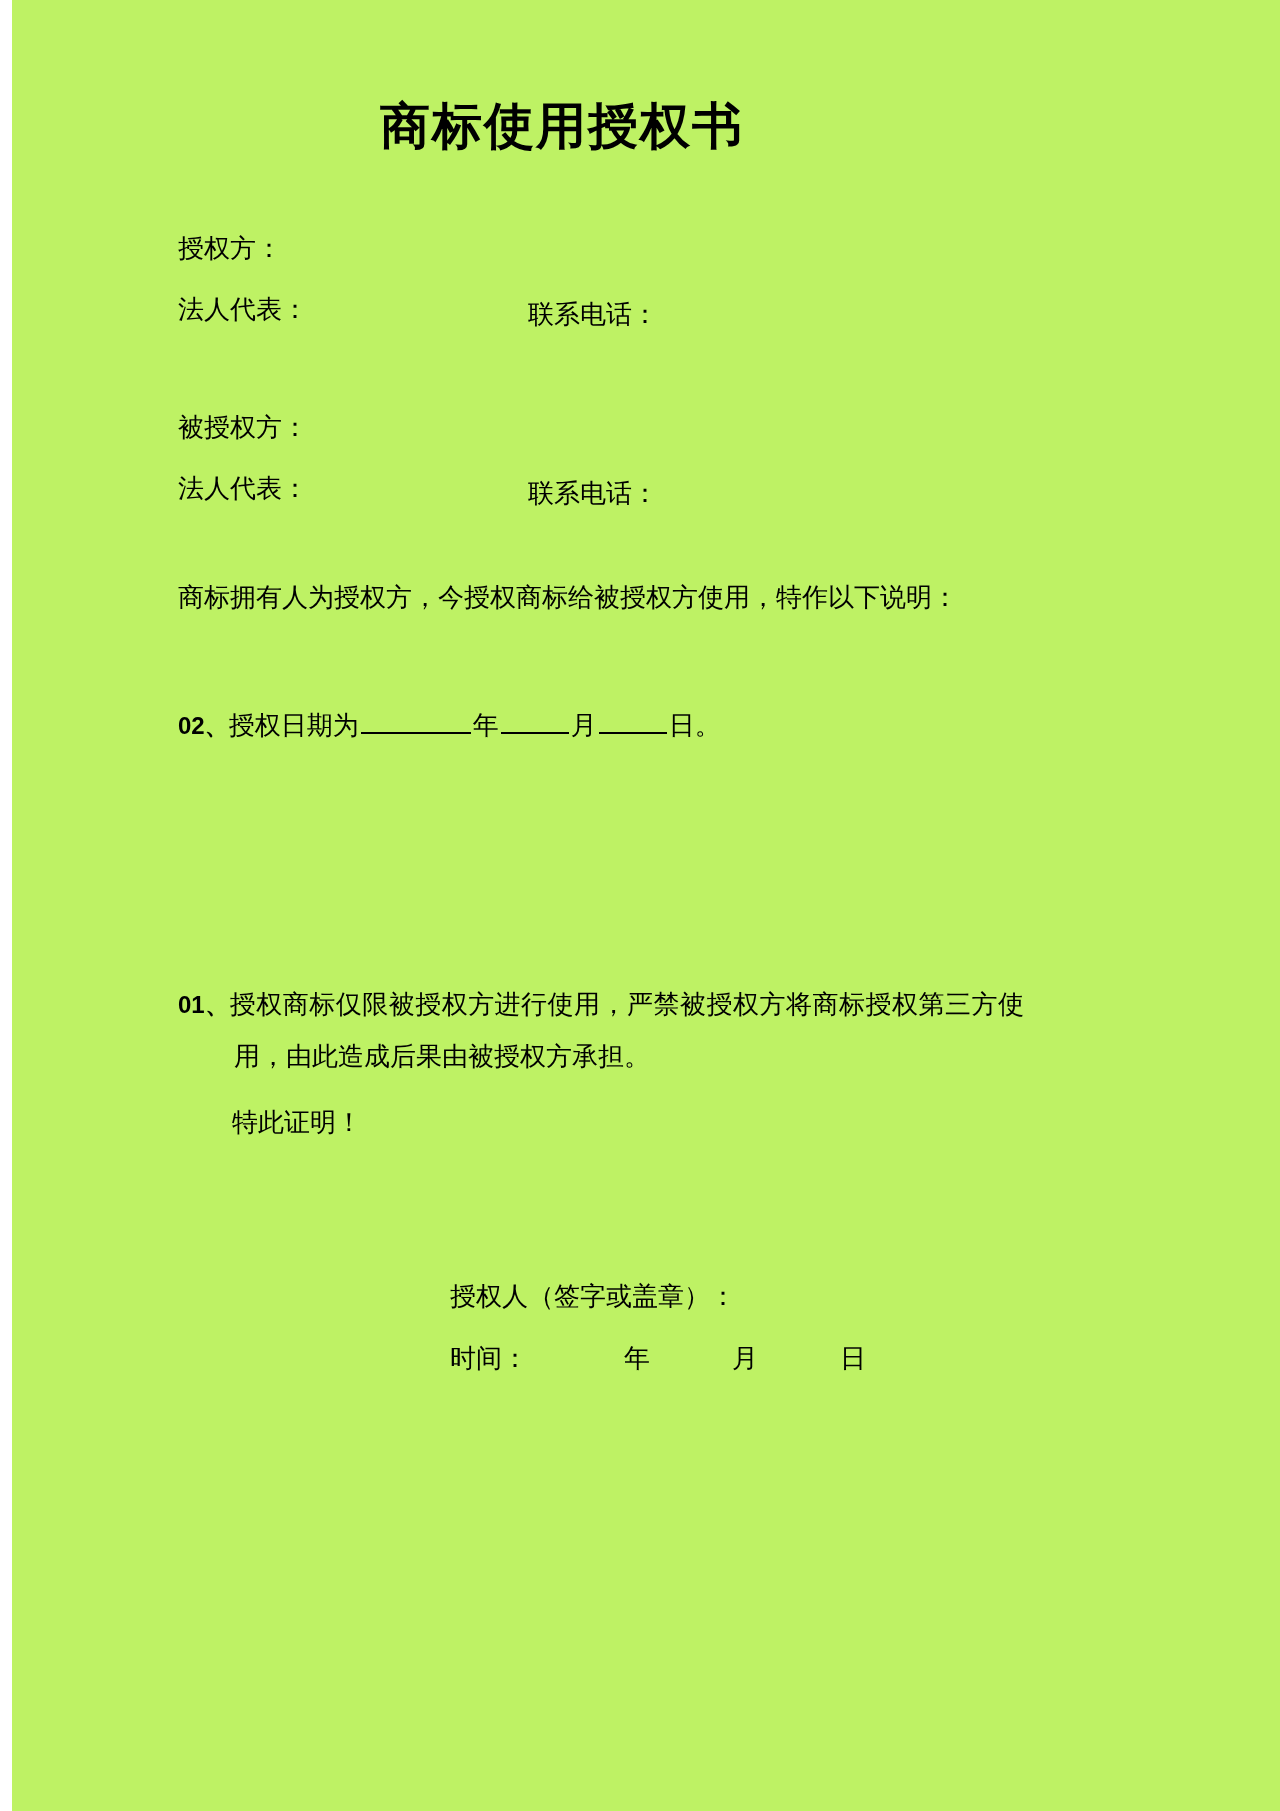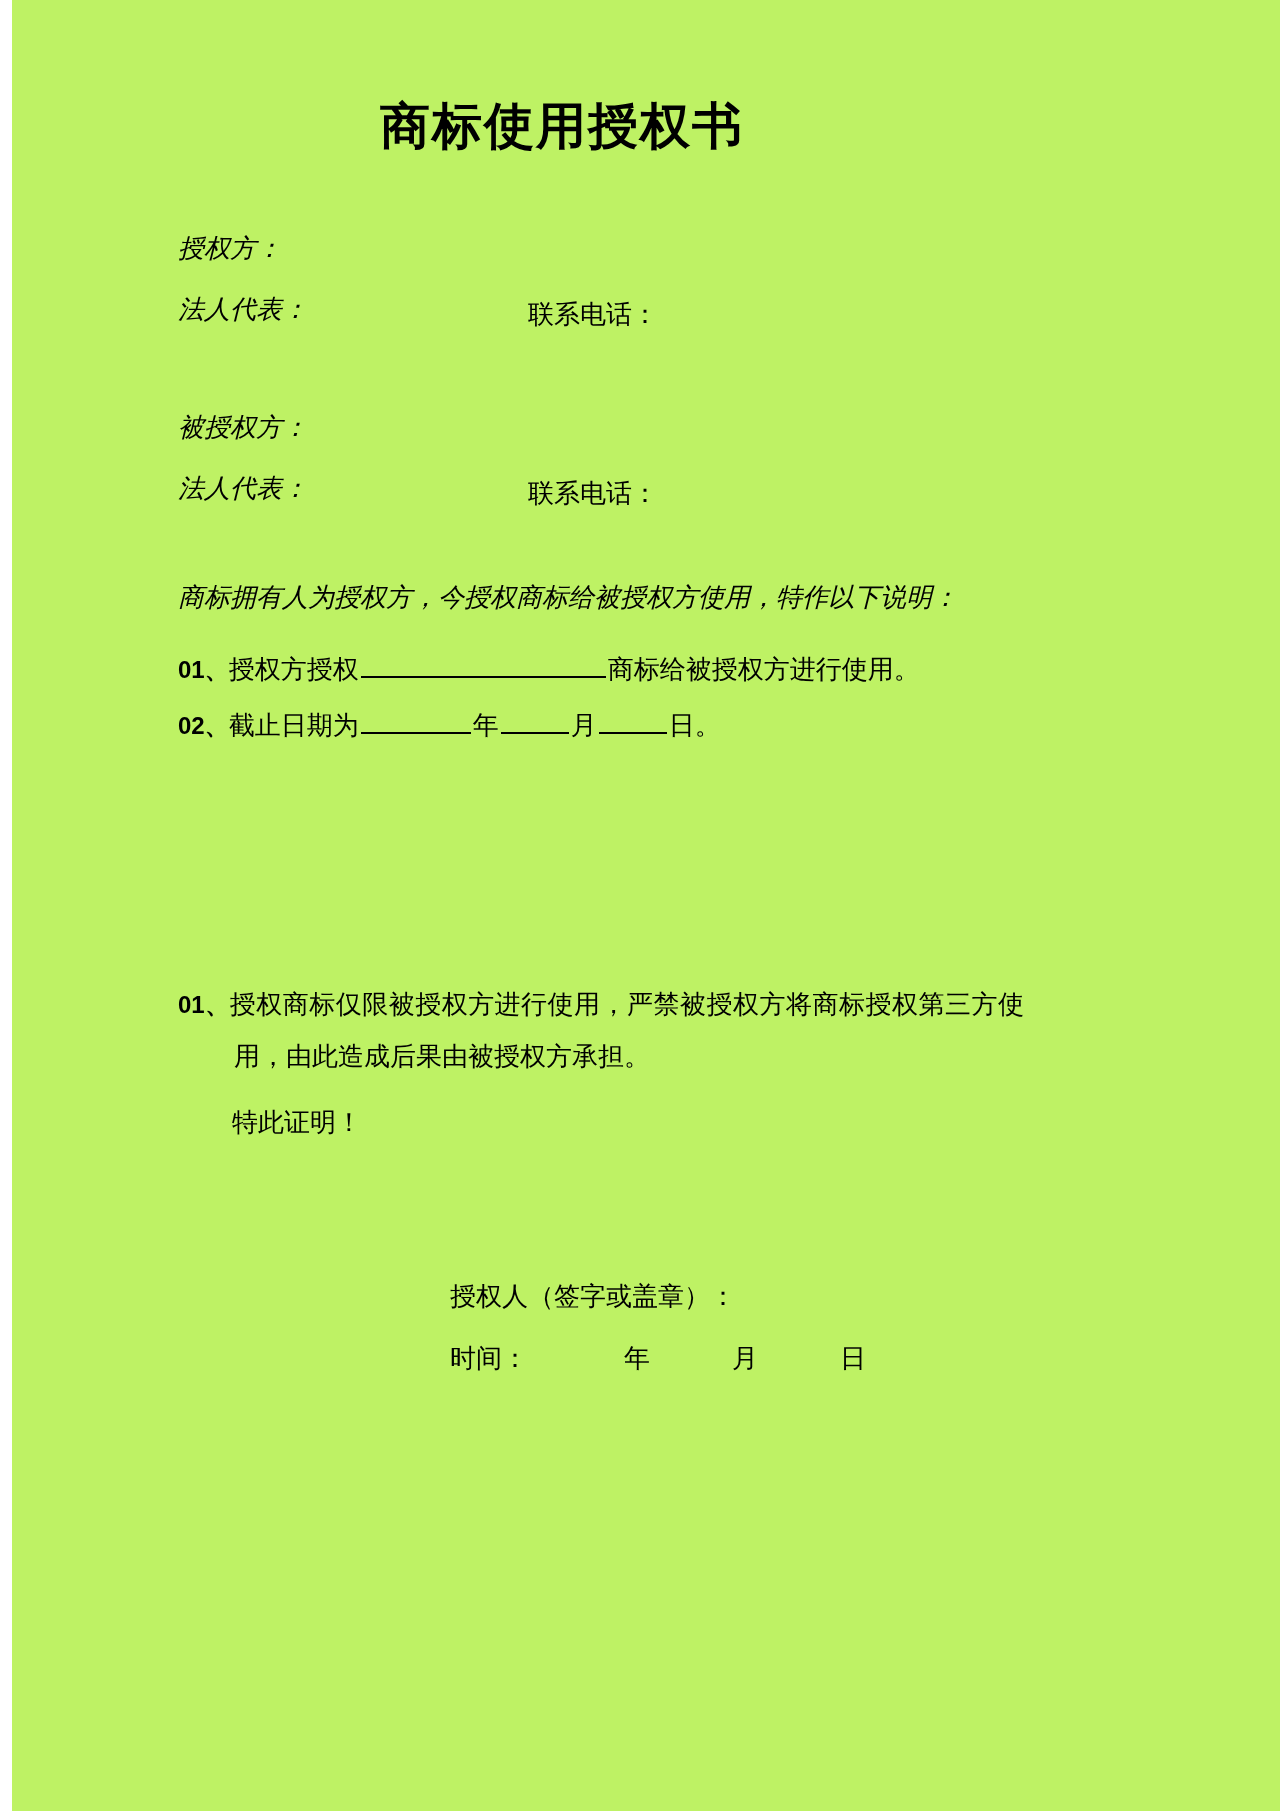--- a/index.html
+++ b/index.html
@@ -36,21 +36,20 @@
     white-space: nowrap;
   }
 
   
   .body-line {
     position: absolute;
     font-size: 26px;
     line-height: 1.0;
     font-family: "Liberation Serif", "DejaVu Serif", serif;
     white-space: nowrap;
-    font-style: italic;
   }
 
   .left-col { left: 166px; }
   .phone-label {
     position: absolute;
     left: 516px;
     font-size: 26px;
     white-space: nowrap;
   }
 
@@ -116,26 +115,23 @@
   <div class="phone-label" style="top:297px;">联系电话：</div>
 
   <div class="body-line left-col" style="top:415px;">被授权方：</div>
 
   <div class="body-line left-col" style="top:476px;">法人代表：</div>
 
   <div class="phone-label" style="top:476px;">联系电话：</div>
 
   <div class="body-line left-col" style="top:585px;">商标拥有人为授权方，今授权商标给被授权方使用，特作以下说明：</div>
 
-  <div class="clause" style="top:644px;">
-    <span class="num">01、</span><span>授权方授权</span><span class="blank blank-long"></span><span>商标给被授权方进行使用。</span>
-  </div>
 
   <div class="clause" style="top:700px;">
-    <span class="num">02、</span><span>截止日期为</span><span class="blank blank-year"></span><span>年</span><span class="blank blank-mid"></span><span>月</span><span class="blank blank-mid"></span><span>日。</span>
+    <span class="num">02、</span><span>授权日期为</span><span class="blank blank-year"></span><span>年</span><span class="blank blank-mid"></span><span>月</span><span class="blank blank-mid"></span><span>日。</span>
   </div>
 
 
 
   <div class="clause" style="top:979px; text-indent:-56px; padding-left:56px;">
     <span class="num">01、</span><span>授权商标仅限被授权方进行使用，严禁被授权方将商标授权第三方使用，由此造成后果由被授权方承担。</span>
   </div>
 
   <div class="indent-line" style="top:1105px;">特此证明！</div>
 

